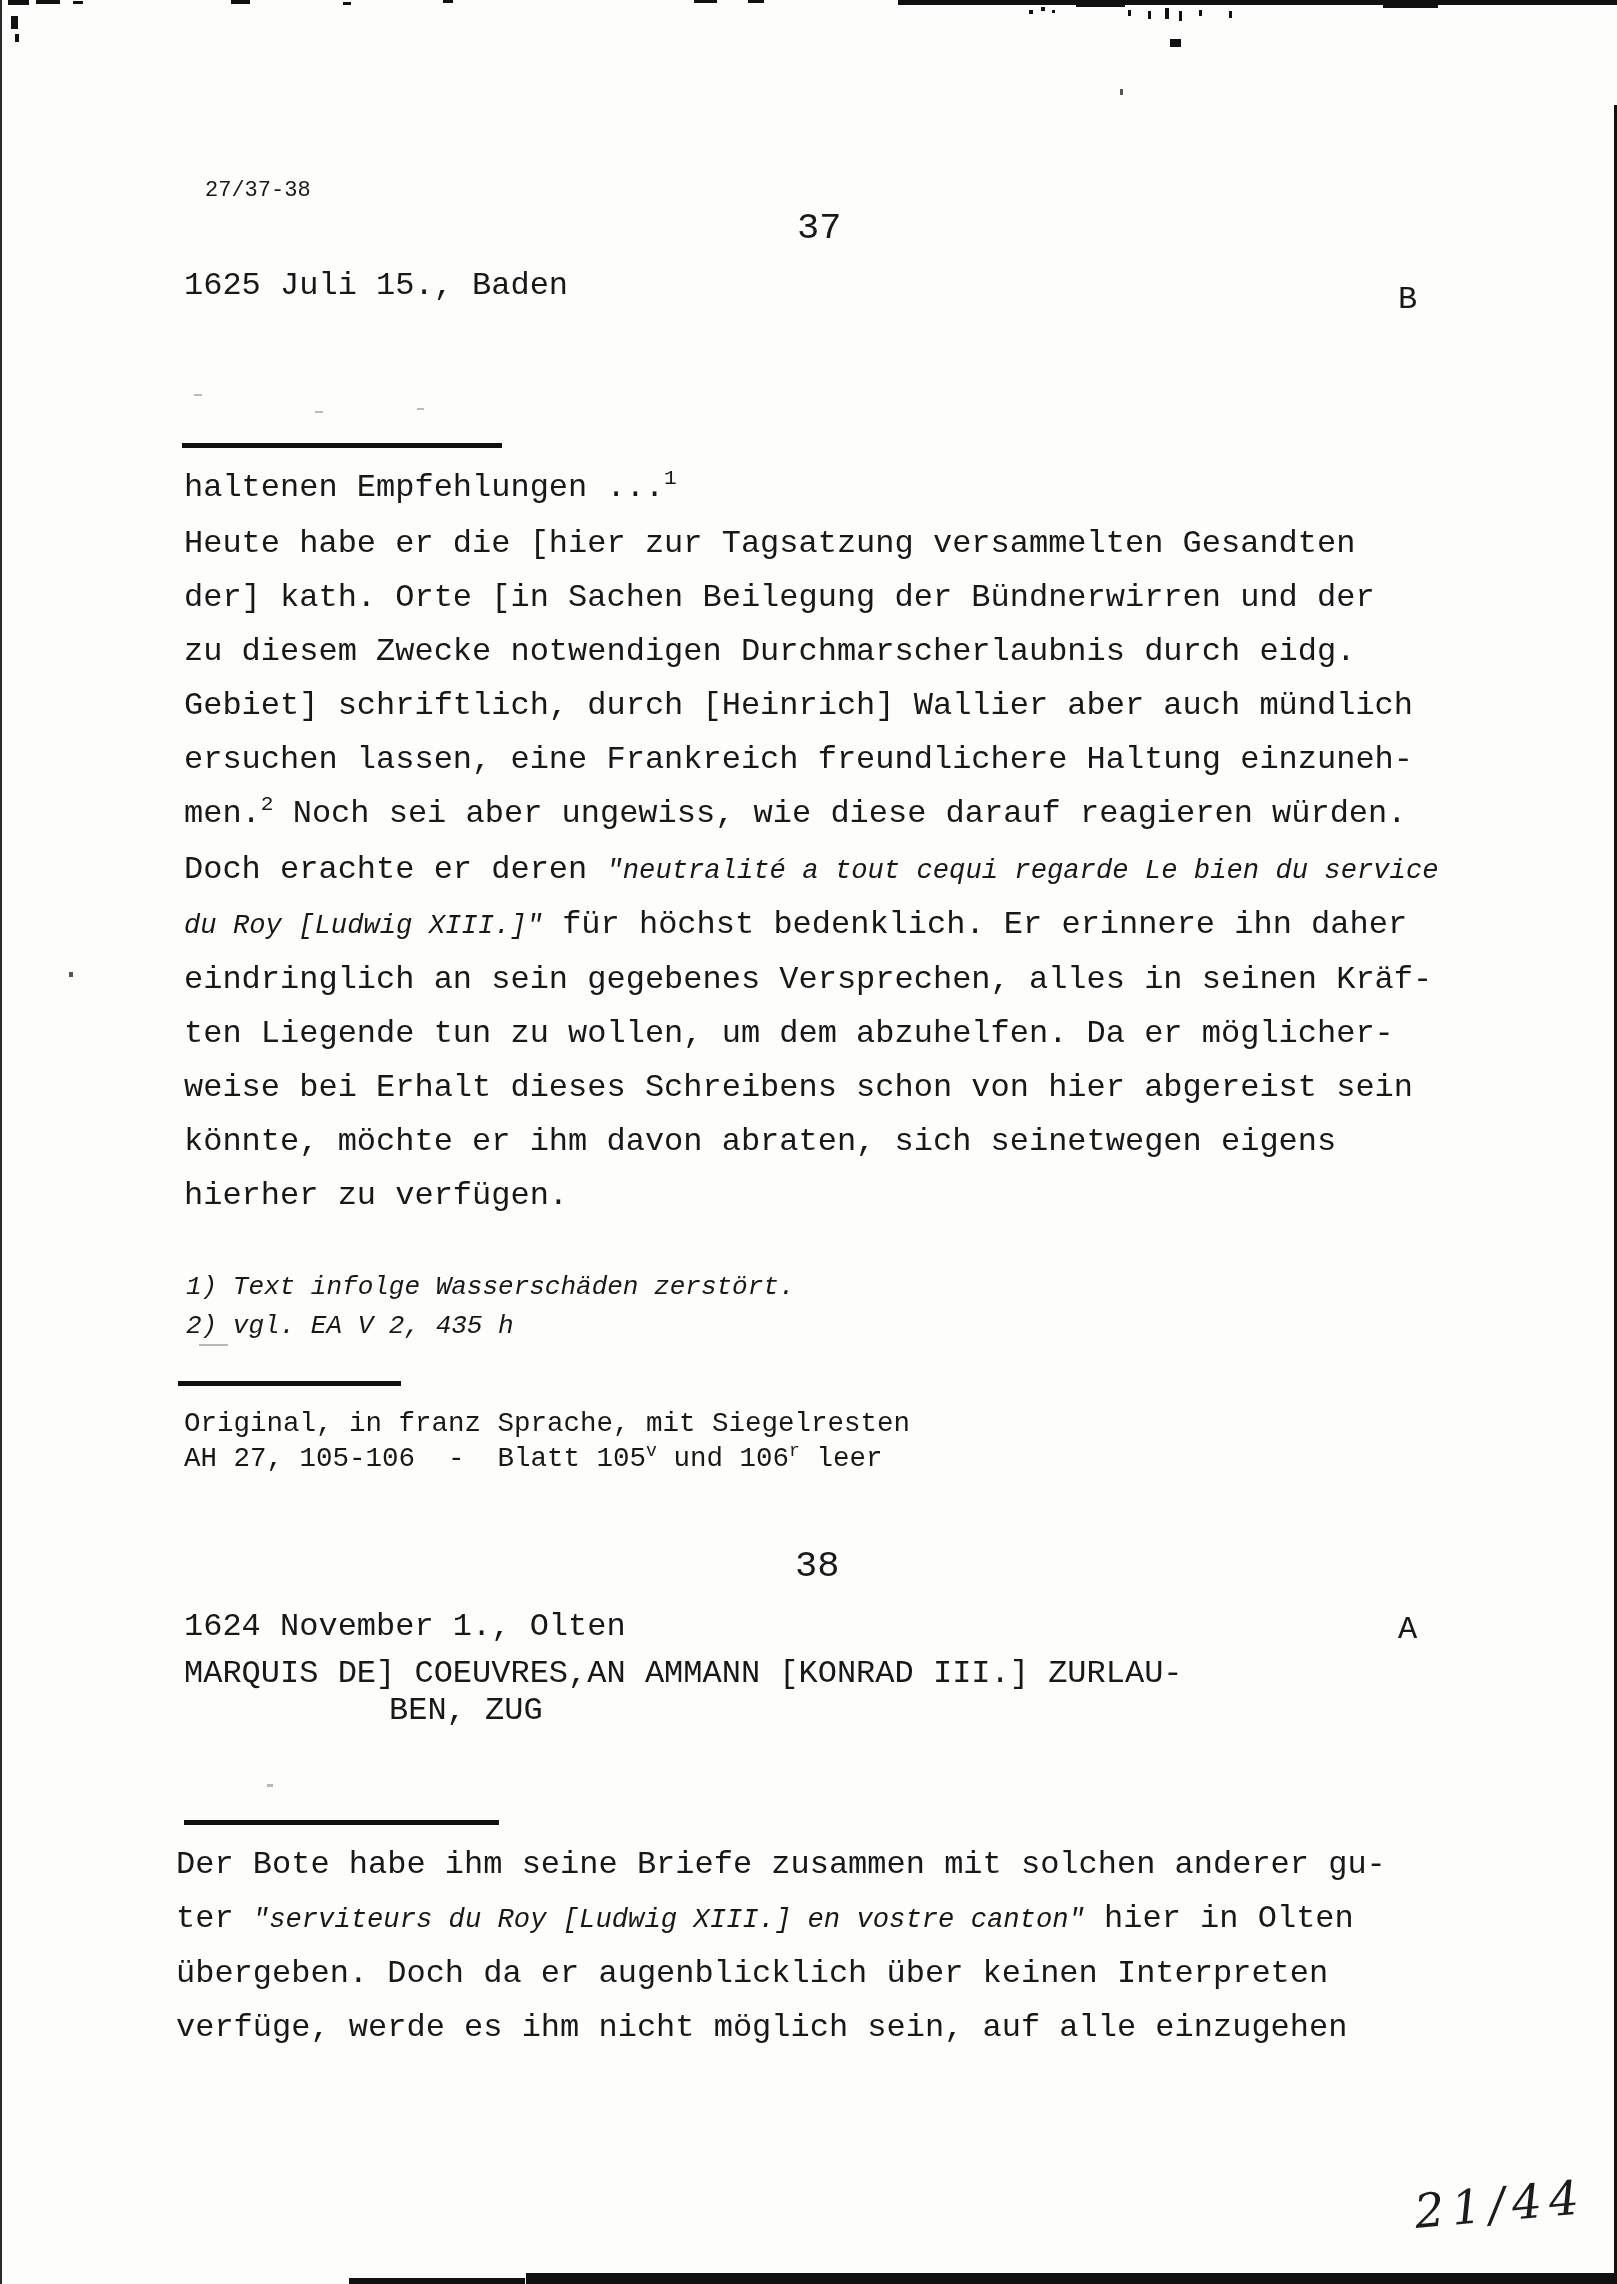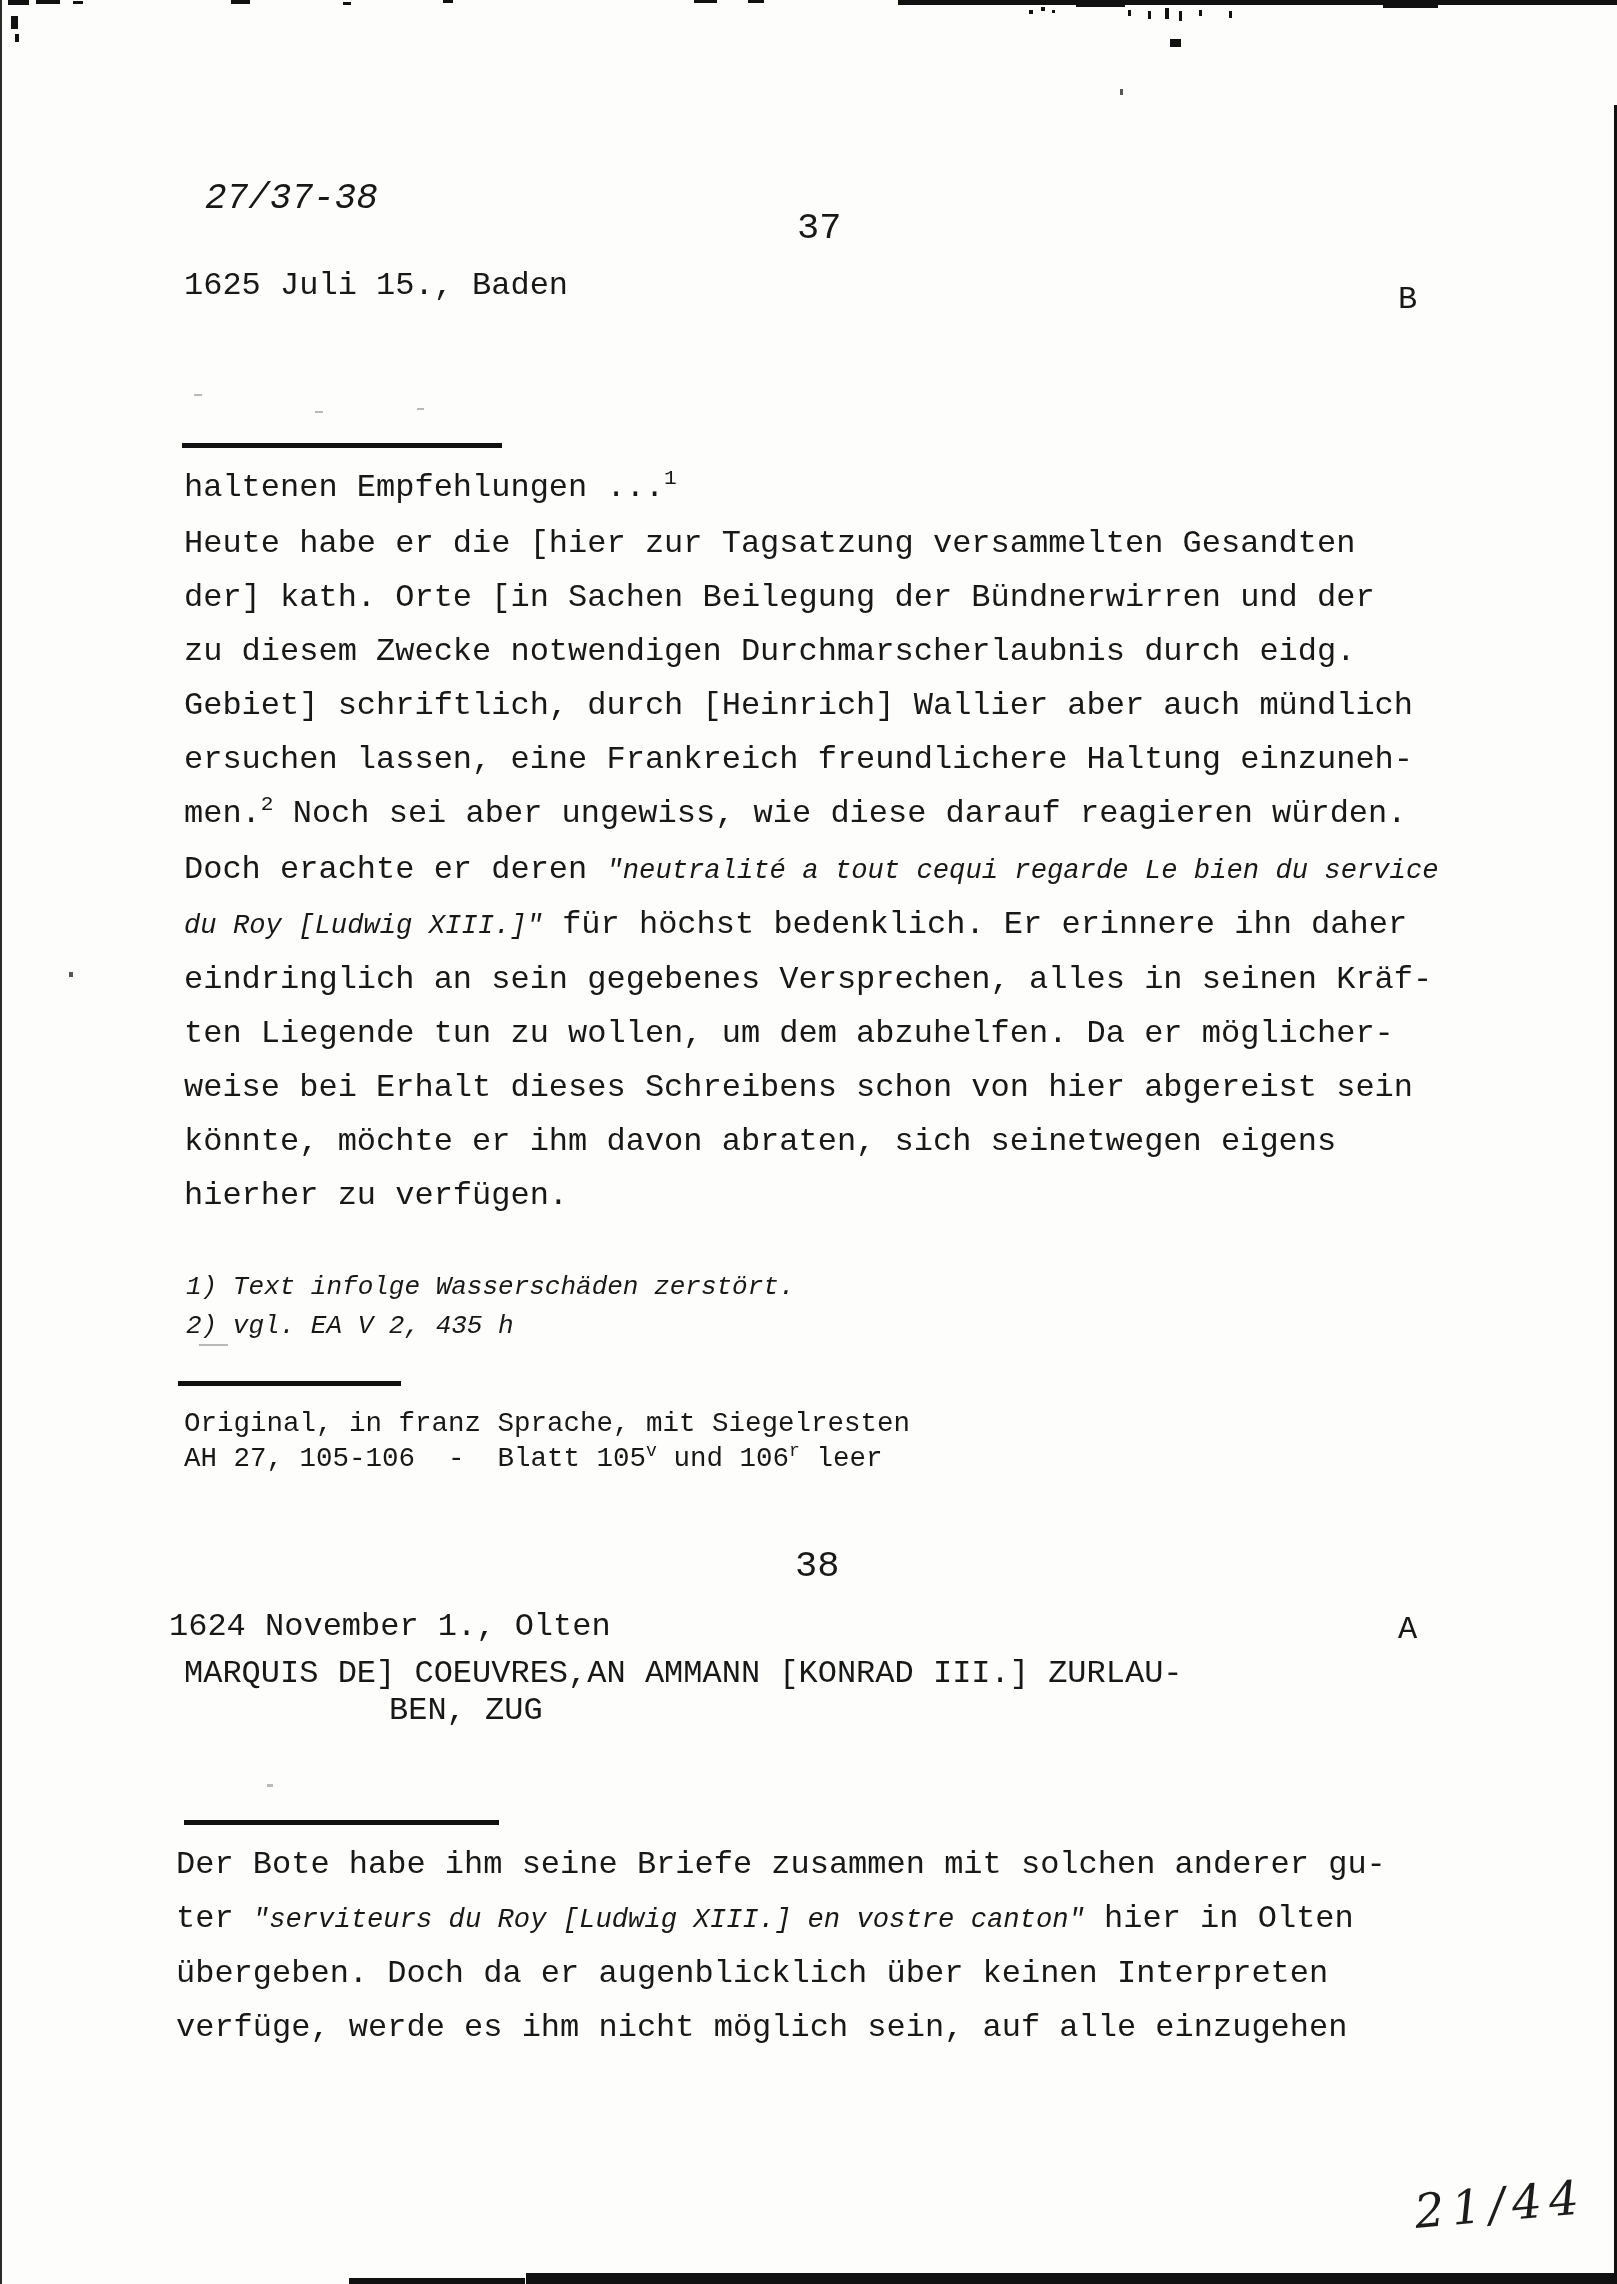--- a/index.html
+++ b/index.html
@@ -12,21 +12,21 @@
   .abs { position:absolute; }
   .tline { white-space:pre; }
   
   .type40 { font-size:32px; }
   .body-block .tline { line-height:54px; }
   .title-block .tline { line-height:37px; }
   .title-block .tline:not(:first-child) { padding-left:205px; }
   .i { font-style:italic; font-size:.85em; }
   .sup { font-size:.66em; position:relative; top:-.55em; }
   .entry-number { font-size:37px; }
-  .archive-ref { font-size:36px; font-style:italic; }
+  .archive-ref { font-size:22px; }
   .footnotes { font-style:italic; font-size:26px; }
   .footnotes .tline { line-height:39px;font-family:Liberation Mono, monospace; }
   .provenance { font-size:27.5px; }
   .provenance .tline { line-height:35px; }
   .divider { background:#111; height:4.9px; }
   .handwritten {
     font-family:"DejaVu Serif",serif; font-style:italic;
     font-size:47px; letter-spacing:7.3px; color:#1c1c1c;
     transform:rotate(-5deg); transform-origin:left bottom;
   }
@@ -113,21 +113,21 @@
 
   <div class="abs divider" style="left:178px;top:1381px;width:223px"></div>
 
   <div class="abs provenance" style="left:184px;top:1406px">
       <div class="tline"><span>Original, in franz Sprache, mit Siegelresten</span></div>
       <div class="tline"><span>AH 27, 105-106  -  Blatt 105</span><span class="sup">v</span><span> und 106</span><span class="sup">r</span><span> leer</span></div>
     </div>
 
   <div class="abs entry-number" style="left:795px;top:1545px">38</div>
 
-  <div class="abs type40 tline" style="left:169px;top:1608px">1624 November 1., Olten</div>
+  <div class="abs type40 tline" style="left:184px;top:1608px">1624 November 1., Olten</div>
 
   <div class="abs type40" style="left:1398px;top:1611px">A</div>
 
   <div class="abs type40 title-block" style="left:184px;top:1655px">
       <div class="tline"><span>MARQUIS DE] COEUVRES,AN AMMANN [KONRAD III.] ZURLAU-</span></div>
       <div class="tline"><span>BEN, ZUG</span></div>
     </div>
 
   <div class="abs divider" style="left:184px;top:1820px;width:315px"></div>
 

